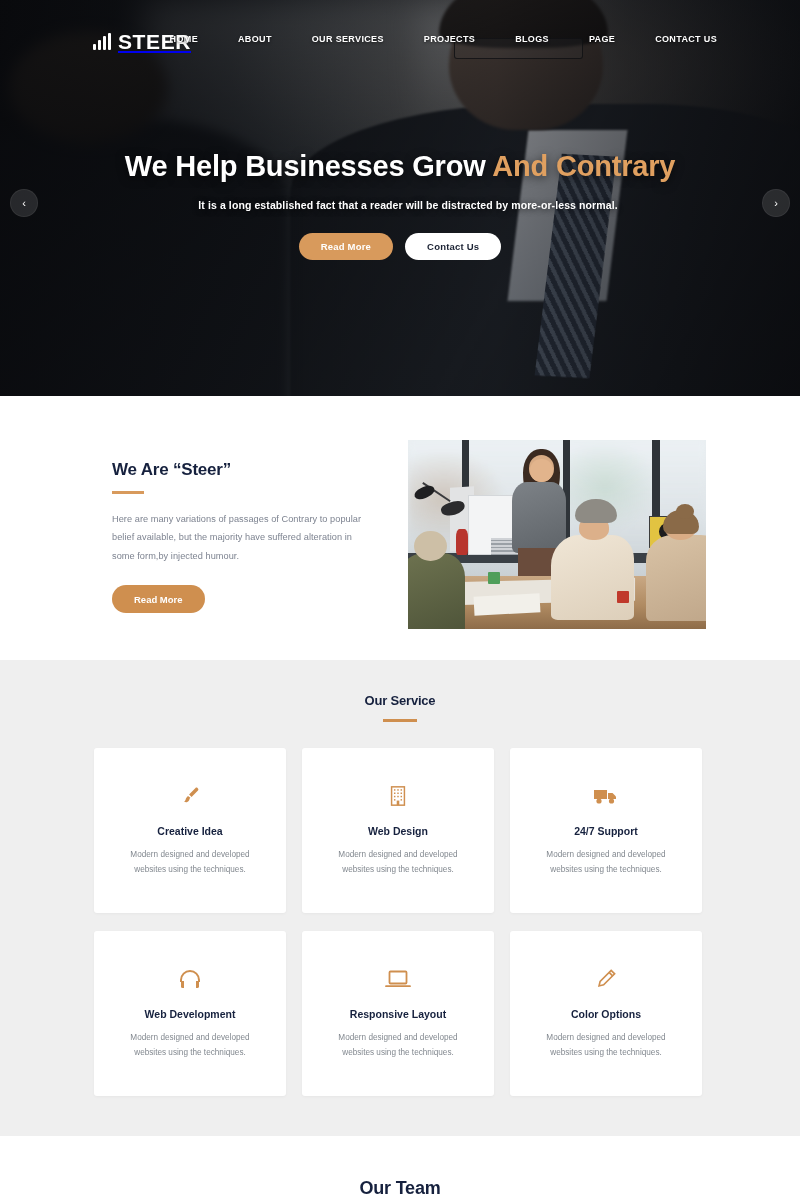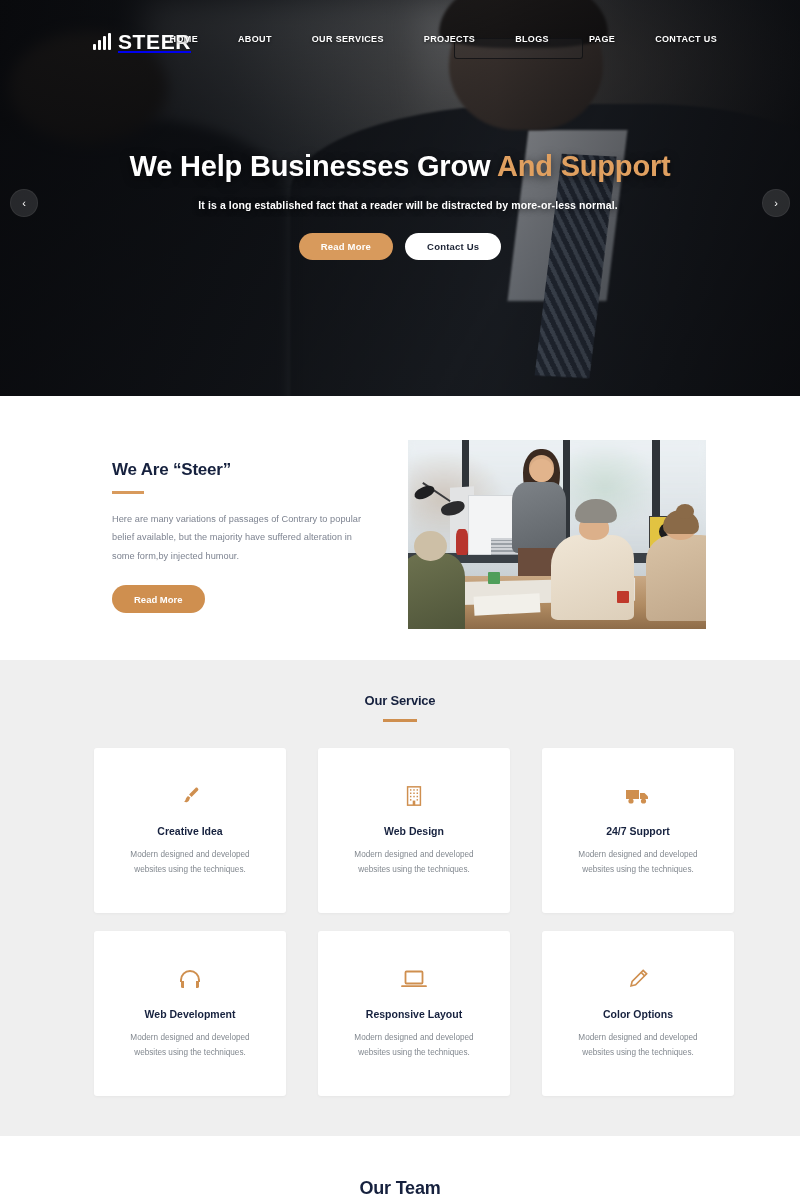--- a/index.html
+++ b/index.html
@@ -342,21 +342,21 @@
   .sec-title {
     text-align:center; font-size:13px; font-weight:bold; color:#16213e;
     letter-spacing:-0.2px;
   }
   .sec-rule {
     width:34px; height:2.5px; background:#cf8f4f; margin:11px auto 0;
   }
   .cards {
     width:612px; margin:26px auto 0;
     display:grid; grid-template-columns:repeat(3,192px);
-    gap:18px 32px;
+    gap:18px 16px;
   }
   .card {
     width:192px; height:165px; background:#ffffff; border-radius:3px;
     display:flex; flex-direction:column; align-items:center;
     padding-top:35px;
     box-shadow:0 1px 3px rgba(0,0,0,0.04);
   }
   .card-icon {
     height:26px; display:flex; align-items:center; justify-content:center;
     color:#cf8f4f;
@@ -418,21 +418,21 @@
       <a href="#">PROJECTS</a>
       <a href="#">BLOGS</a>
       <a href="#">PAGE</a>
       <a href="#">CONTACT US</a>
     </nav>
   </header>
 
   <div class="hero-body">
     <h1 class="hero-title">
       <span>We Help Businesses Grow</span>
-      <span class="accent">And Support</span>
+      <span class="accent">And Contrary</span>
     </h1>
     <p class="hero-sub">It is a long established fact that a reader will be distracted by more-or-less normal.</p>
     <div class="hero-btns">
       <button class="btn btn-primary">Read More</button>
       <button class="btn btn-light">Contact Us</button>
     </div>
   </div>
 
   <div class="car-arrow car-prev">‹</div>
   <div class="car-arrow car-next">›</div>

